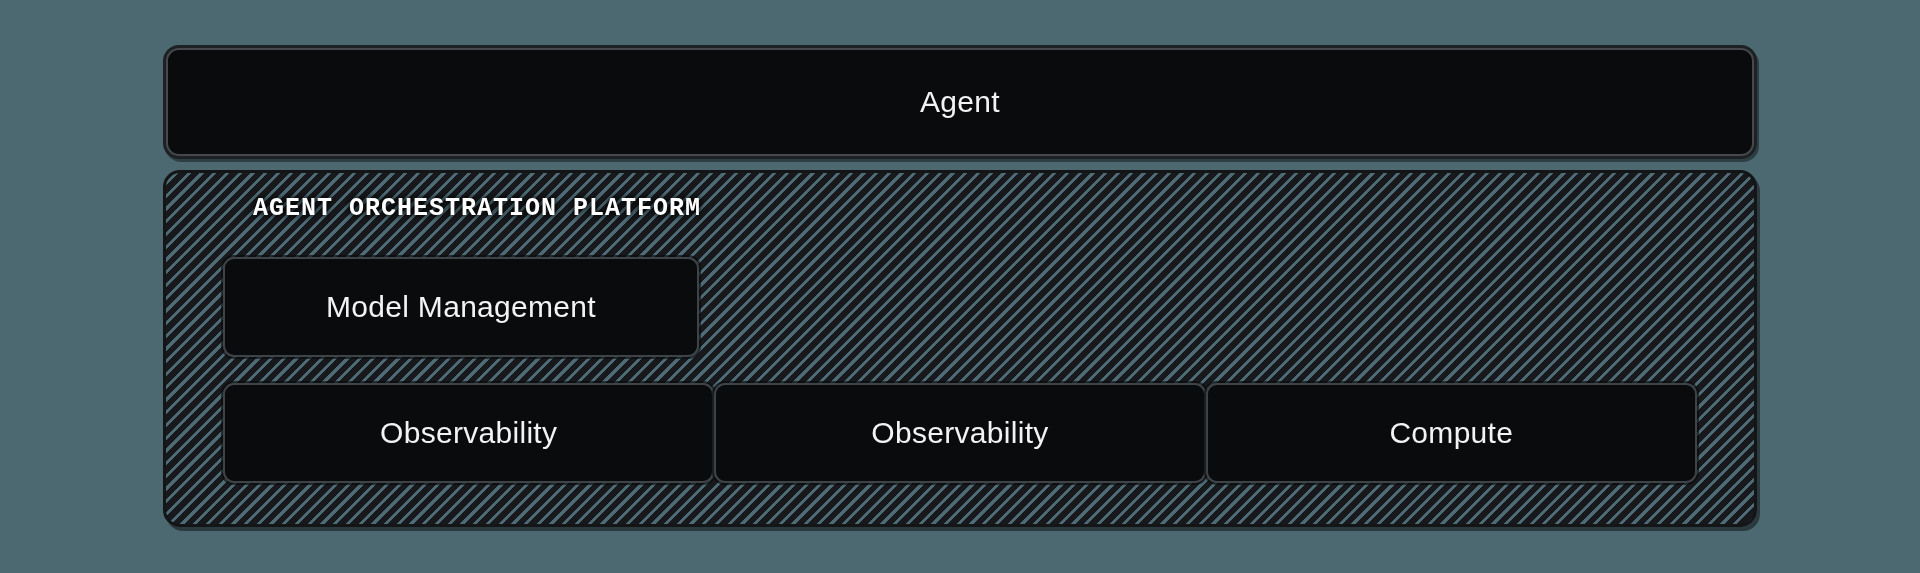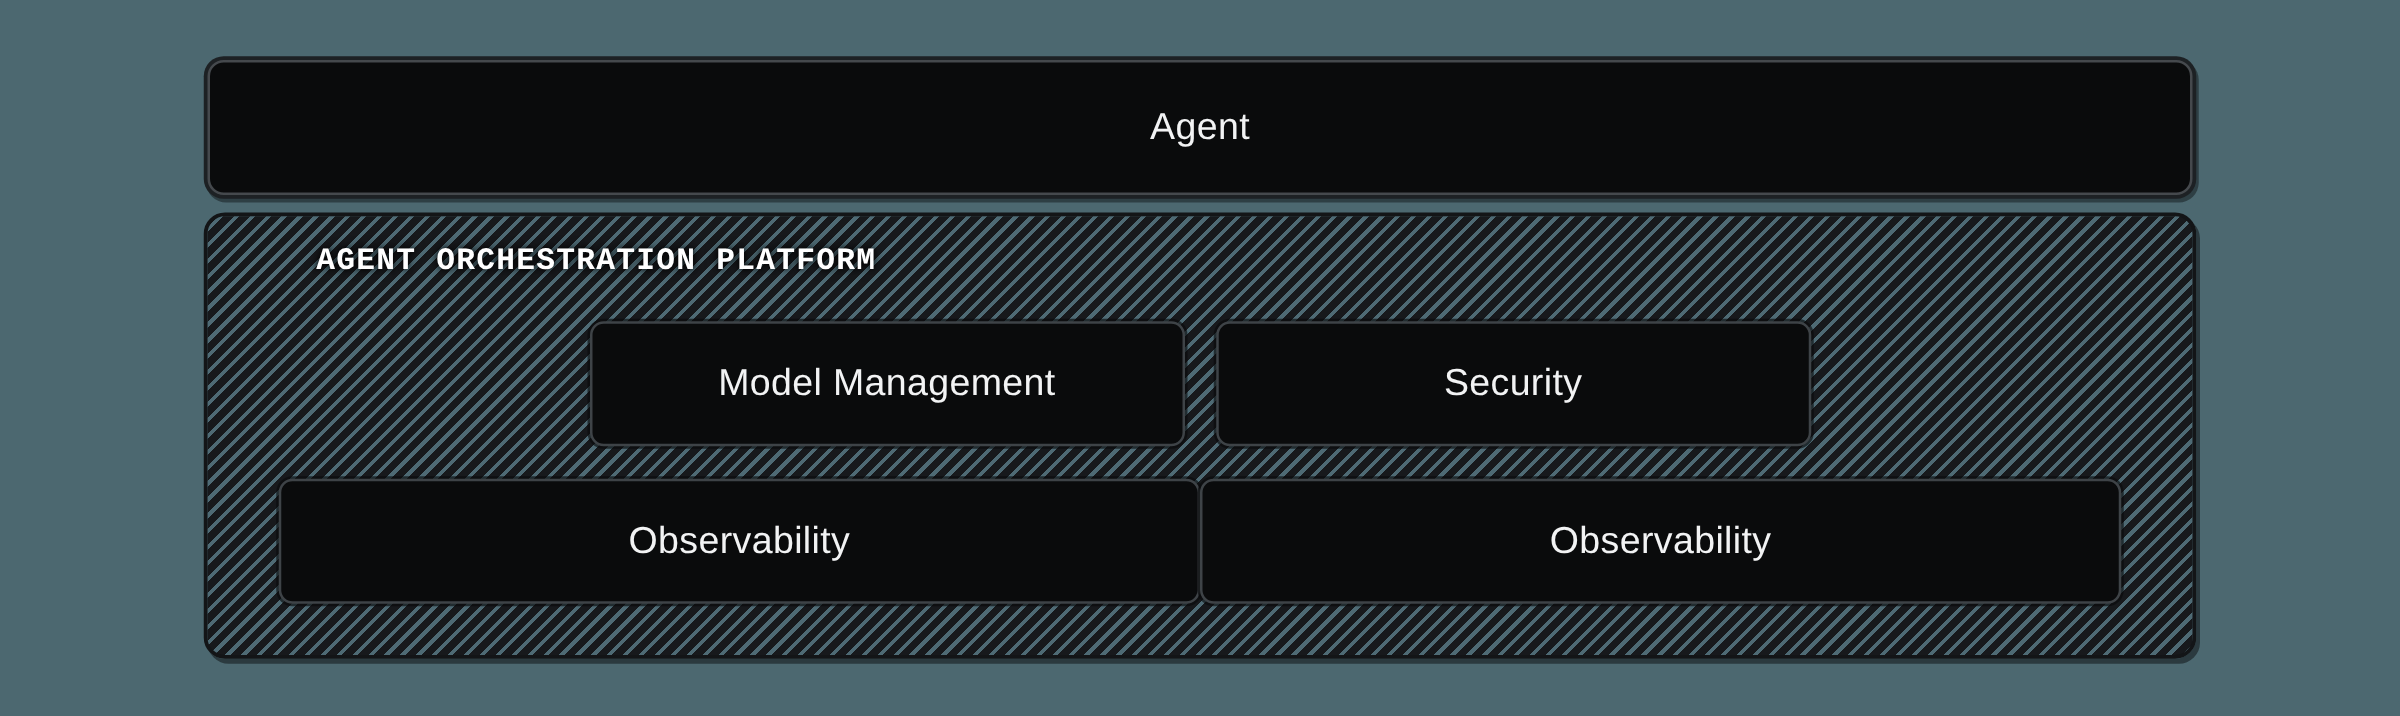--- a/index.html
+++ b/index.html
@@ -69,22 +69,20 @@
     font-family: "Liberation Mono", monospace;
     font-weight: bold;
     font-size: 25px;
     letter-spacing: 1px;
     text-shadow: 0 0 4px rgba(0,0,0,0.95), 0 0 9px rgba(0,0,0,0.85);
   }
   .row {
     display: flex;
   }
   .row-1 {
-    justify-content: center;
-    gap: 25px;
     margin-bottom: 26px;
   }
   .row-1 .inner-box {
     width: 476px;
   }
   .row-2 {
   }
   .row-2 .inner-box {
     flex: 1;
   }
@@ -115,29 +113,29 @@
   </div>
 
   <div class="platform">
 
     <div class="platform-label">AGENT ORCHESTRATION PLATFORM</div>
 
     <div class="row row-1">
       <div class="inner-box">
         <span class="label-text">Model Management</span>
       </div>
-      <div class="inner-box">
-        <span class="label-text">Security</span>
-      </div>
     </div>
 
     <div class="row row-2">
       <div class="inner-box">
         <span class="label-text">Observability</span>
       </div>
       <div class="inner-box">
         <span class="label-text">Observability</span>
       </div>
+      <div class="inner-box">
+        <span class="label-text">Compute</span>
+      </div>
     </div>
 
   </div>
 
 </div>
 
 </body></html>

